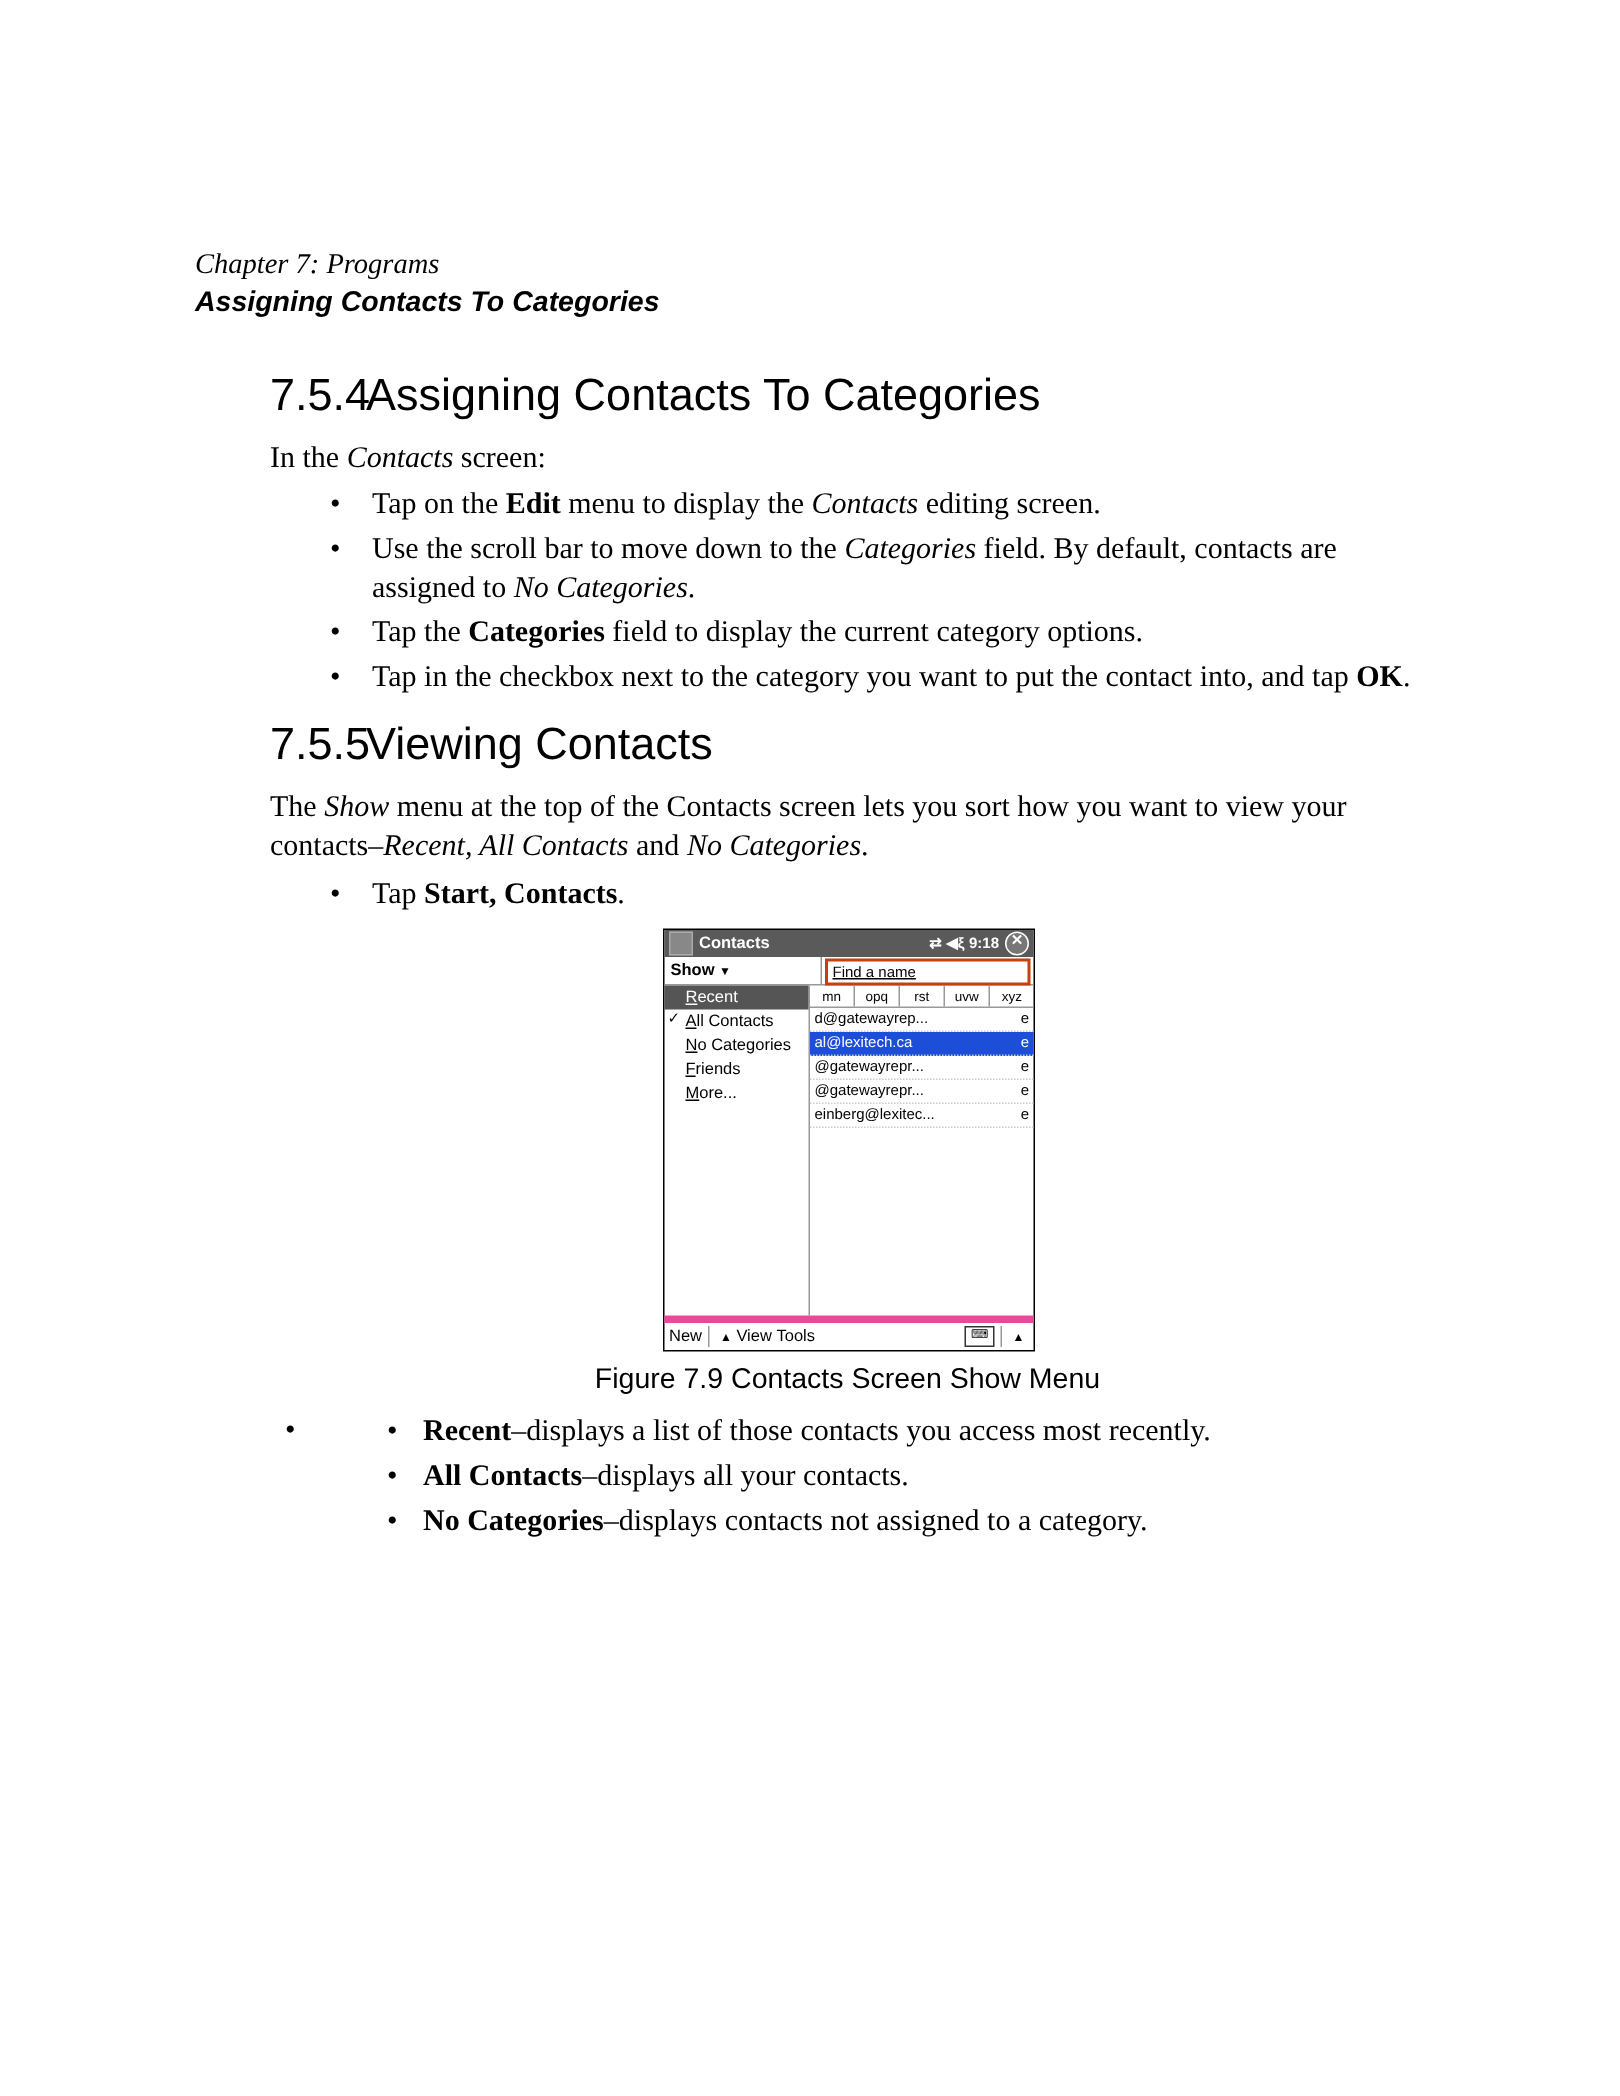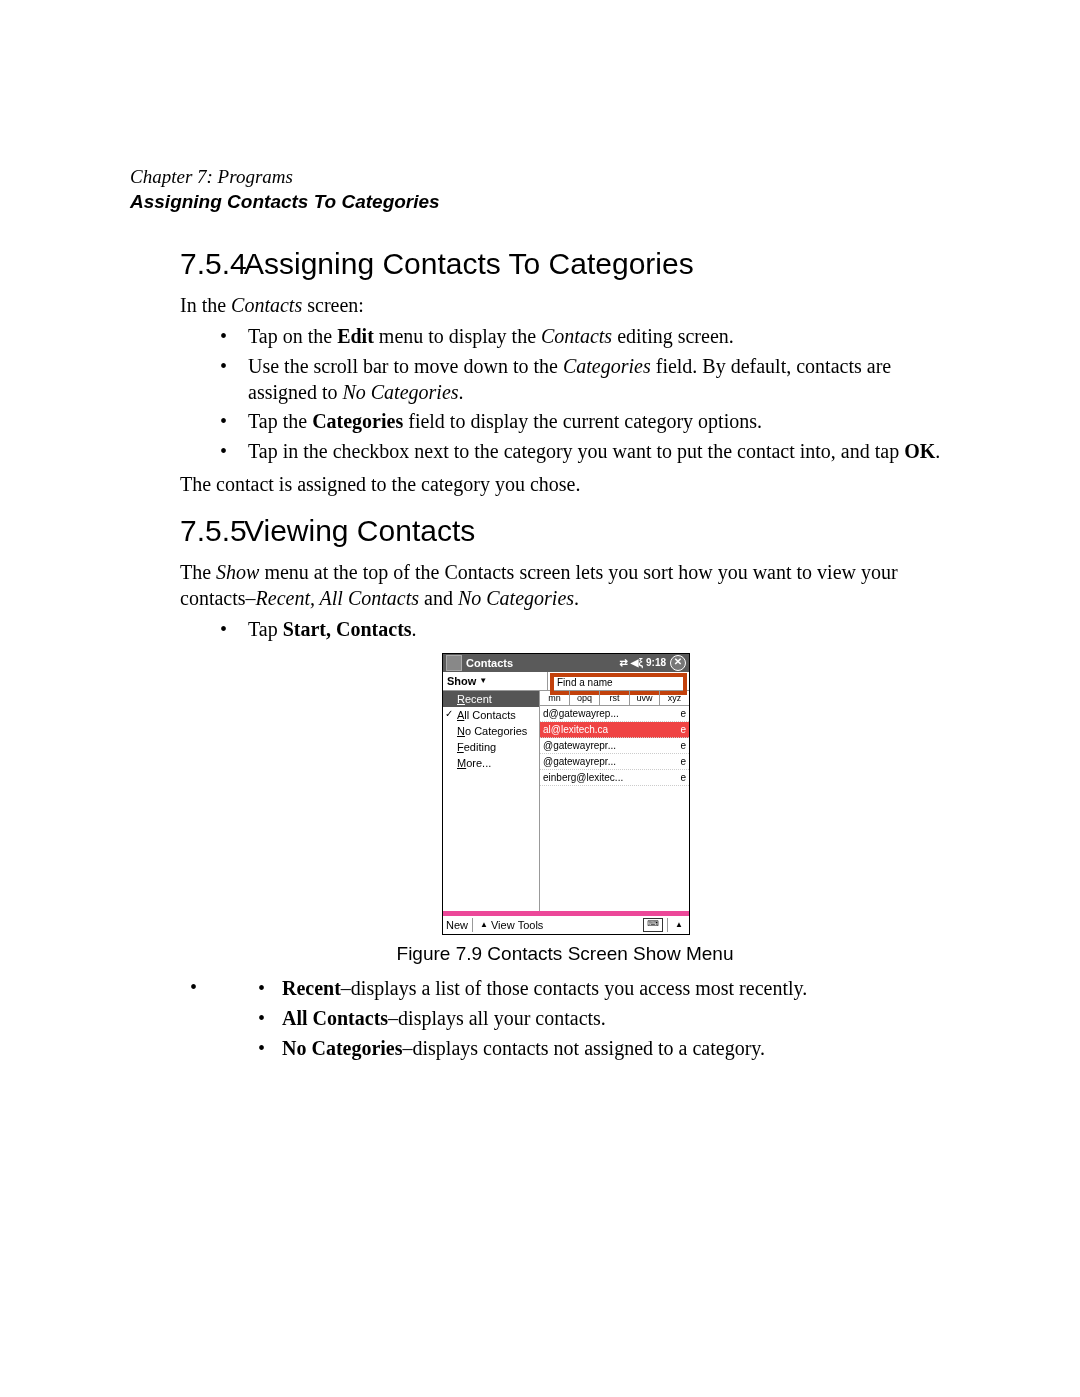--- a/index.html
+++ b/index.html
@@ -148,26 +148,27 @@
     display: flex;
     align-items: center;
   }
   .dev-show .tri {
     font-size: 8px;
     margin-left: 3px;
   }
   .dev-find {
     flex: 1;
     margin: 1px 2px;
-    border: 4px solid #c2410c;
+    border: 2px solid #c2410c;
     padding: 0 3px;
     font-size: 10px;
     display: flex;
-    align-items: flex-start;
+    align-items: center;
     height: 14px;
+    text-decoration: underline;
   }
   .dev-body {
     display: flex;
     height: 220px;
     position: relative;
   }
   .dev-menu {
     width: 96px;
     border-right: 1px solid #999;
   }
@@ -205,21 +206,21 @@
     line-height: 14px;
   }
   .dev-alpha .ab:last-child { border-right: none; }
   .dev-list .row {
     padding: 1px 3px;
     font-size: 10px;
     line-height: 13px;
     border-bottom: 1px dotted #ccc;
     display: flex;
   }
-  .dev-list .row.hl { background: #ef4444; color: #fff; }
+  .dev-list .row.hl { background: #1d4ed8; color: #fff; }
   .dev-list .row .em { flex: 1; overflow: hidden; white-space: nowrap; }
   .dev-list .row .tag { margin-left: 4px; }
   .dev-bottom {
     height: 18px;
     border-top: 5px solid #ec4899;
     display: flex;
     align-items: center;
     font-size: 11px;
     font-weight: normal;
     padding: 0 3px;
@@ -282,21 +283,20 @@
         <span>Use the scroll bar to move down to the </span><span class="italic">Categories</span><span> field. By default, contacts are assigned to </span><span class="italic">No Categories</span><span>.</span>
       </li>
       <li>
         <span>Tap the </span><span class="bold">Categories</span><span> field to display the current category options.</span>
       </li>
       <li>
         <span>Tap in the checkbox next to the category you want to put the contact into, and tap </span><span class="bold">OK</span><span>.</span>
       </li>
     </ul>
 
-    <p class="body">The contact is assigned to the category you chose.</p>
 
     <h2 class="section" style="margin-top:16px;">
       <span class="num">7.5.5</span><span>Viewing Contacts</span>
     </h2>
 
     <p class="body">
       <span>The </span><span class="italic">Show</span><span> menu at the top of the Contacts screen lets you sort how you want to view your contacts–</span><span class="italic">Recent, All Contacts</span><span> and </span><span class="italic">No Categories</span><span>.</span>
     </p>
 
     <ul class="bullets">
@@ -323,21 +323,21 @@
           </div>
           <div class="dev-find">
             <span>Find a name</span>
           </div>
         </div>
         <div class="dev-body">
           <div class="dev-menu">
             <div class="mi hl"><span class="ul">R</span><span>ecent</span></div>
             <div class="mi chk"><span class="ul">A</span><span>ll Contacts</span></div>
             <div class="mi"><span class="ul">N</span><span>o Categories</span></div>
-            <div class="mi"><span class="ul">F</span><span>editing</span></div>
+            <div class="mi"><span class="ul">F</span><span>riends</span></div>
             <div class="mi"><span class="ul">M</span><span>ore...</span></div>
           </div>
           <div class="dev-right">
             <div class="dev-alpha">
               <div class="ab">mn</div>
               <div class="ab">opq</div>
               <div class="ab">rst</div>
               <div class="ab">uvw</div>
               <div class="ab">xyz</div>
             </div>

